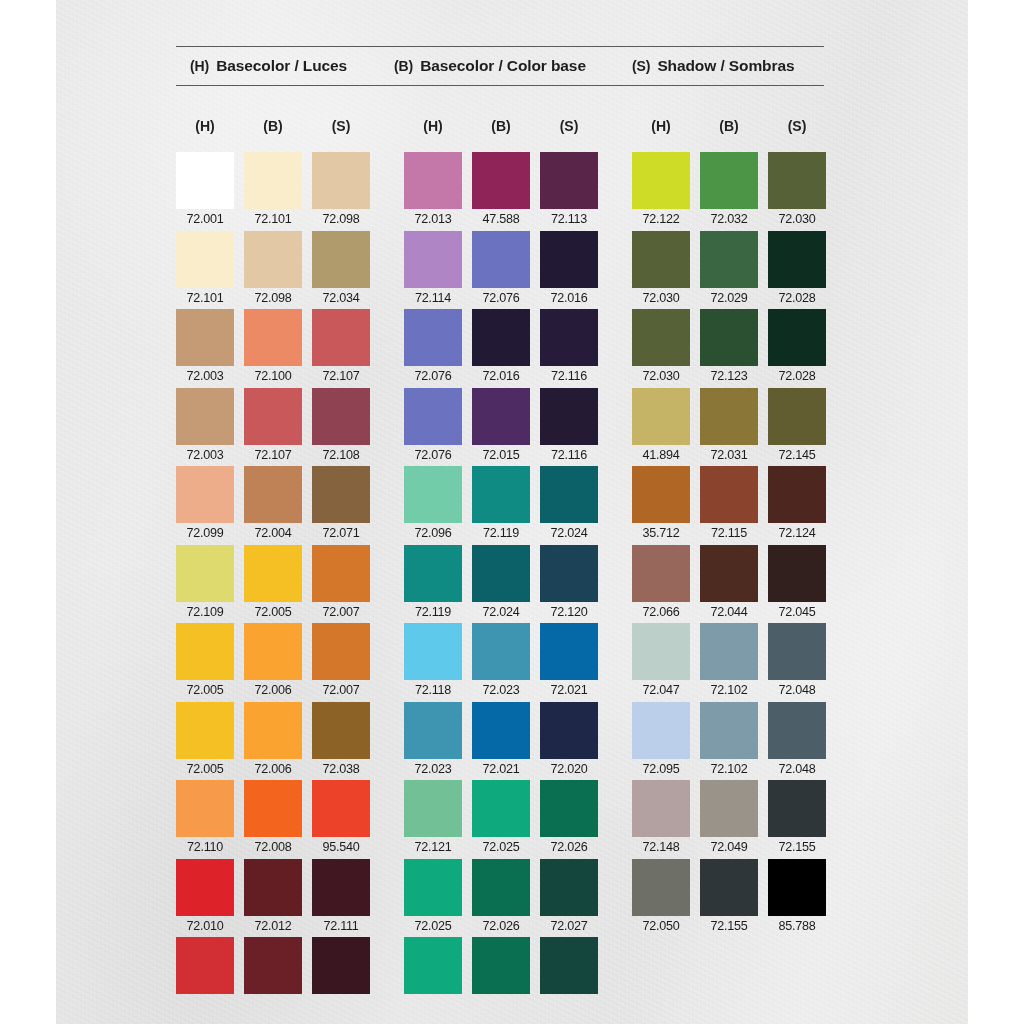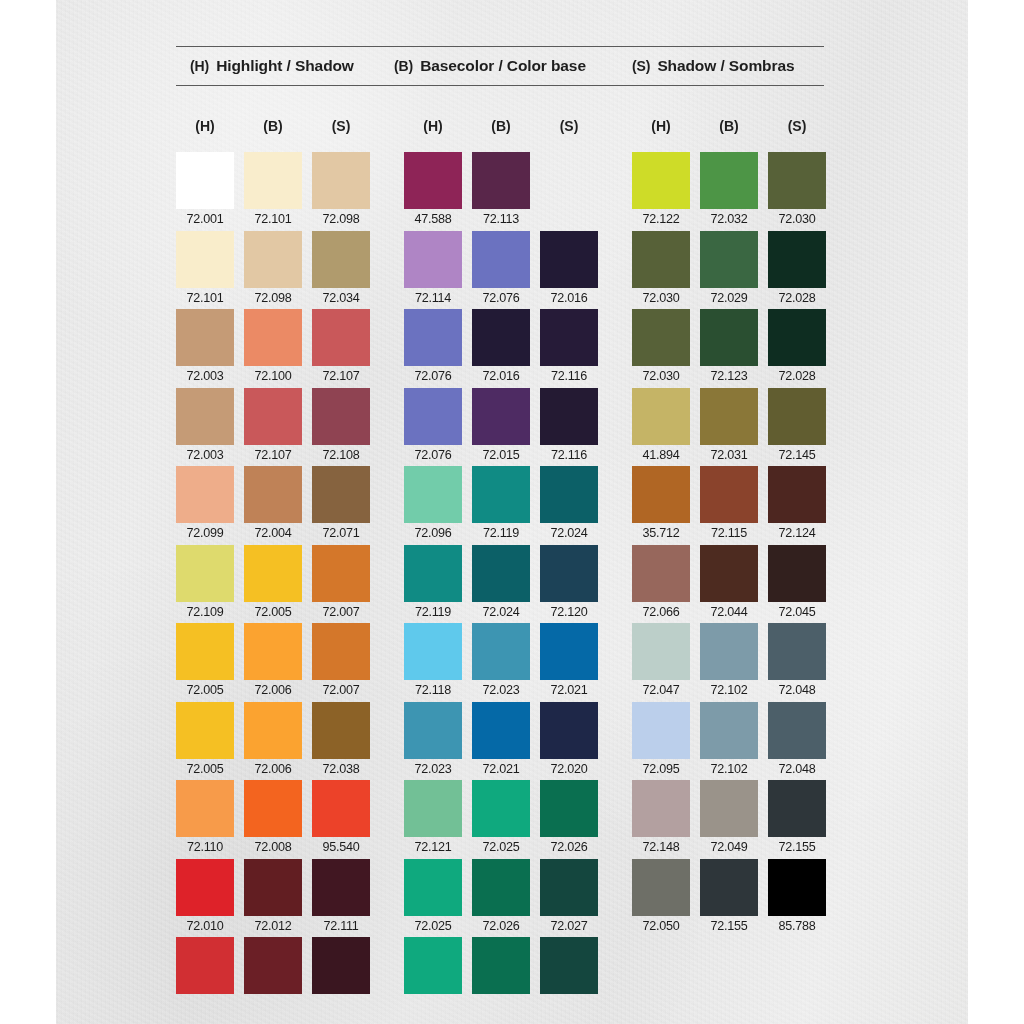--- a/index.html
+++ b/index.html
@@ -158,21 +158,21 @@
 <div id="paper"></div>
 <div id="right-margin"></div>
 
 <div id="sheet-content">
 
   <div id="legend">
     <div class="rule"></div>
     <div id="legend-row">
       <div class="legend-item" id="legend-item-h">
         <span class="legend-code">(H)</span>
-        <span class="legend-text">Highlight / Shadow</span>
+        <span class="legend-text">Basecolor / Luces</span>
       </div>
       <div class="legend-item" id="legend-item-b">
         <span class="legend-code">(B)</span>
         <span class="legend-text">Basecolor / Color base</span>
       </div>
       <div class="legend-item" id="legend-item-s">
         <span class="legend-code">(S)</span>
         <span class="legend-text">Shadow / Sombras</span>
       </div>
     </div>
@@ -347,20 +347,24 @@
             <span class="swatch" style="background: rgb(107, 31, 38);"></span>
           </div>
           <div class="cell">
             <span class="swatch" style="background: rgb(58, 22, 32);"></span>
           </div>
         </div>
       </div>
       <div class="group">
         <div class="grow">
           <div class="cell">
+            <span class="swatch" style="background: rgb(196, 119, 169);"></span>
+            <span class="code">72.013</span>
+          </div>
+          <div class="cell">
             <span class="swatch" style="background: rgb(142, 36, 87);"></span>
             <span class="code">47.588</span>
           </div>
           <div class="cell">
             <span class="swatch" style="background: rgb(89, 38, 74);"></span>
             <span class="code">72.113</span>
           </div>
         </div>
         <div class="grow">
           <div class="cell">

